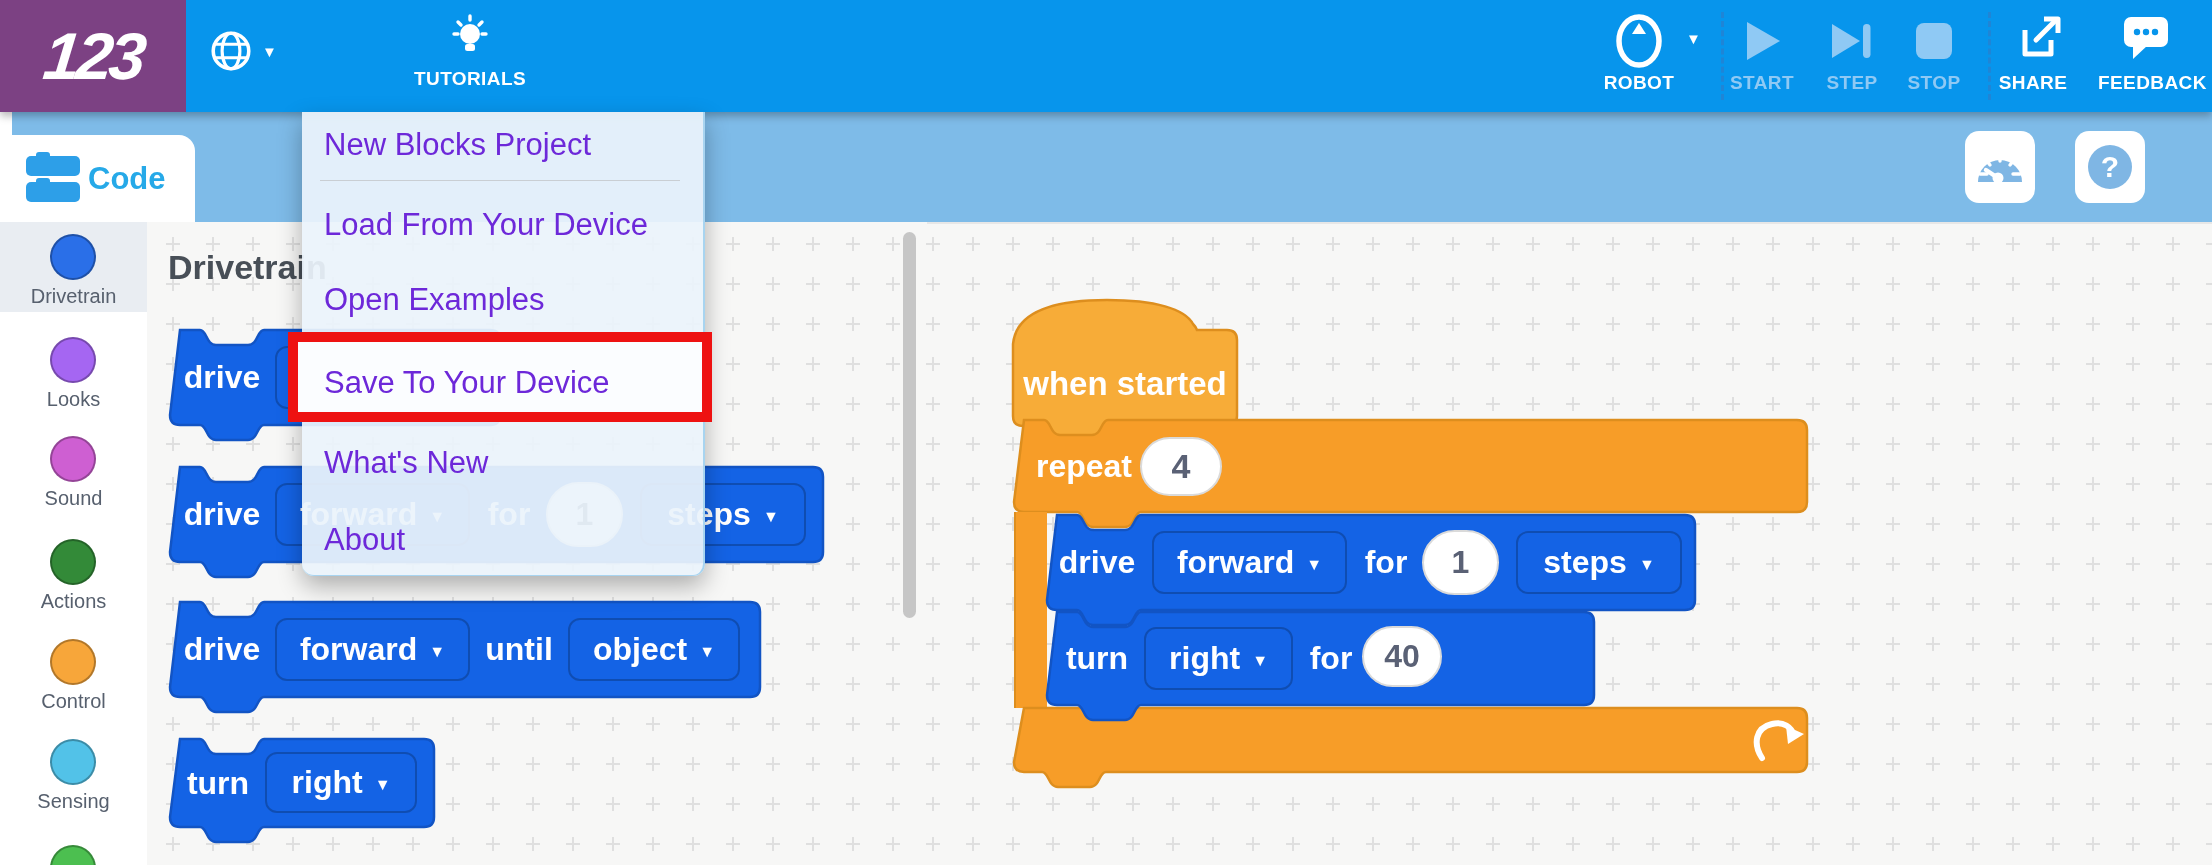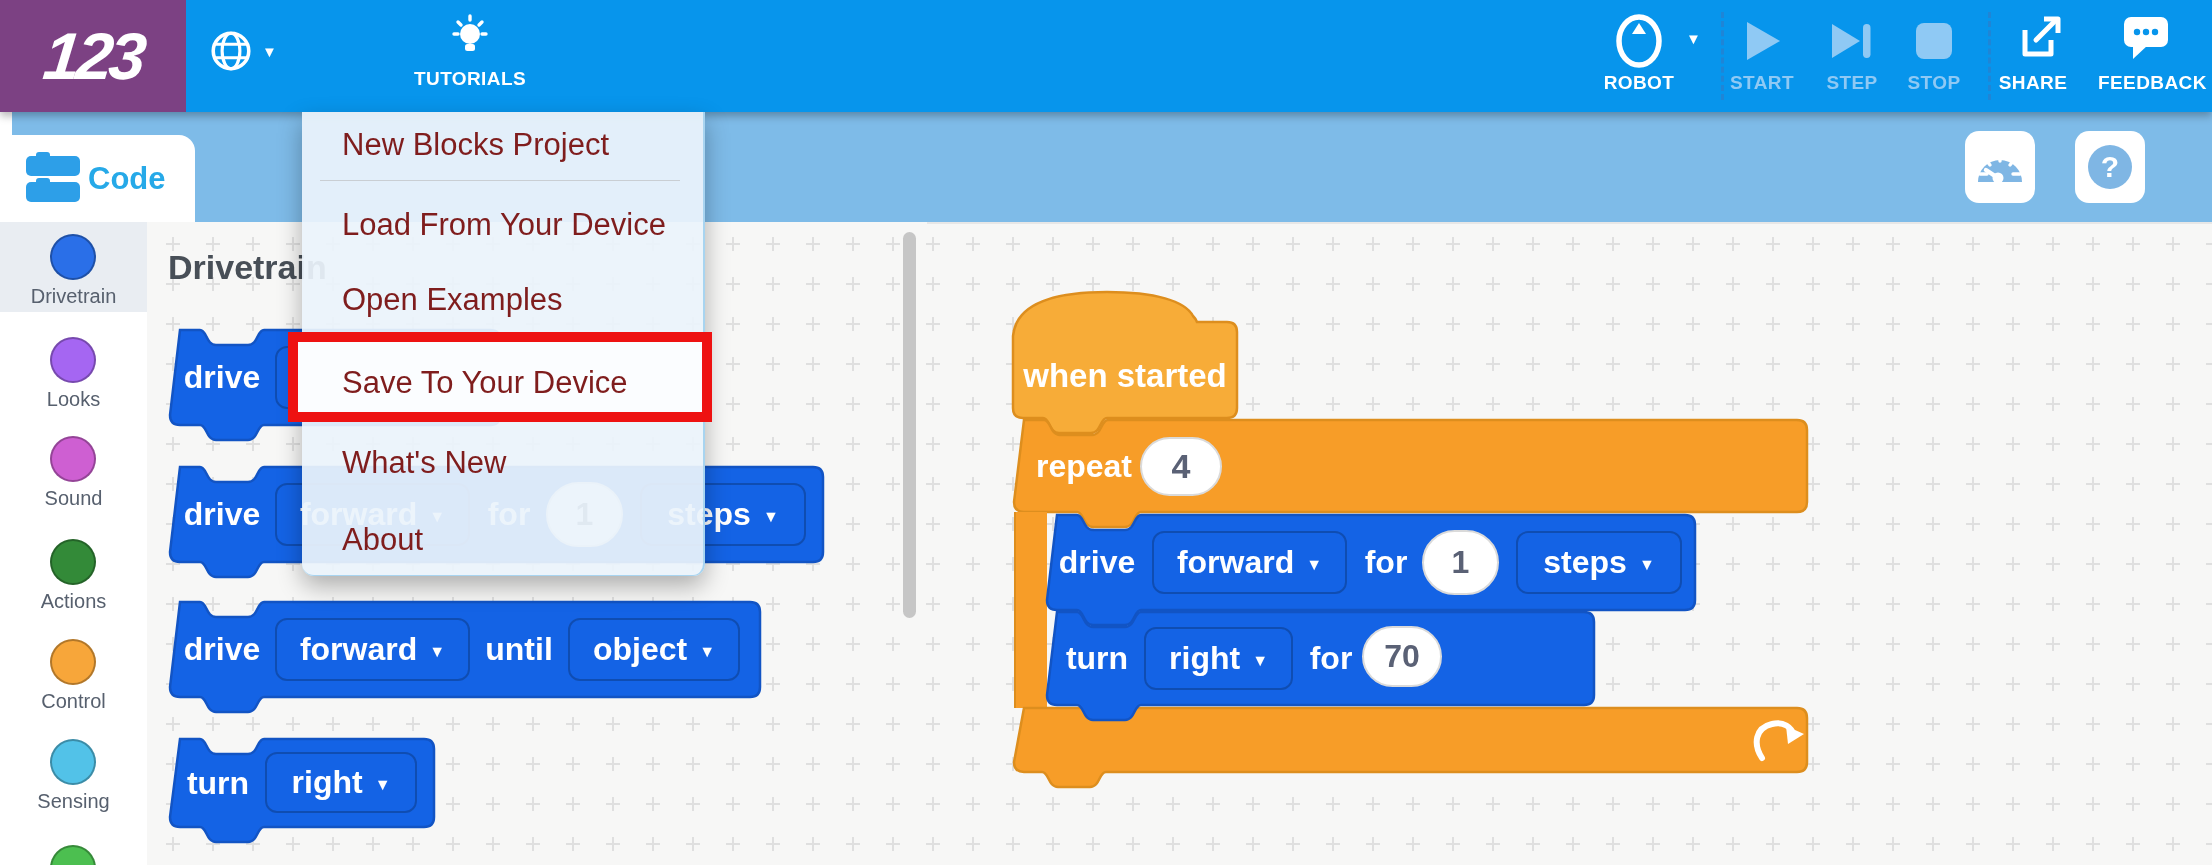--- a/index.html
+++ b/index.html
@@ -51,43 +51,43 @@
   .fld .caret{font-size:16px;padding-top:4px;}
   .bubble{position:absolute;background:#fff;border:2px solid #DADADA;box-sizing:border-box;
           color:#5A6175;font-weight:700;display:flex;align-items:center;justify-content:center;cursor:text;}
   .spine{left:1014px;top:512px;width:33px;height:196px;background:#F79D28;
          border-left:2px solid #DD8E1E;box-sizing:border-box;z-index:3;}
 
   
   .menu{left:302px;top:112px;width:401px;height:463px;background:rgba(235,243,251,0.93);
         border-right:2px solid #A8D4F0;border-bottom:1px solid #A8D4F0;
         border-radius:0 0 12px 12px;box-shadow:0 10px 24px rgba(0,0,0,0.3);z-index:40;}
-  .mitem{position:absolute;left:40px;height:44px;display:flex;align-items:center;
-         color:#7f1d1d;font-size:31px;white-space:nowrap;cursor:pointer;}
+  .mitem{position:absolute;left:22px;height:44px;display:flex;align-items:center;
+         color:#6d28d9;font-size:31px;white-space:nowrap;cursor:pointer;}
   .mdivider{position:absolute;left:18px;top:68px;width:360px;height:1px;background:#C9CED3;}
   .redbox{position:absolute;left:-14px;top:220px;width:424px;height:90px;background:#FBFDFF;
           border:10px solid #EE1212;box-sizing:border-box;}
 </style>
 </head>
 <body>
 
 <div id="app">
 
   <svg class="abs" style="left:147px;top:222px;z-index:1" width="2065" height="643">
     <defs>
       <pattern id="gp" width="40" height="40" patternUnits="userSpaceOnUse" patternTransform="translate(6,2)">
         <path d="M13 20 H27 M20 13 V27" stroke="#DFDFDF" stroke-width="2"></path>
       </pattern>
     </defs>
     <rect width="2065" height="643" fill="#F7F7F6"></rect>
     <rect width="2065" height="643" fill="url(#gp)"></rect>
   </svg>
   <div class="abs canvasline"></div>
 
-  <div class="block" style="left: 1013px; top: 292px; width: 224px; height: 126px;">
+  <div class="block" style="left: 1013px; top: 300px; width: 224px; height: 126px;">
       <svg width="230" height="147" viewBox="-3 -3 230 147">
         <path d="M0,116 V44 C3,13 38,0 94,0 C142,0 172,9 180,24 Q183,27 184,30 H214 Q224,30 224,40 V116 Q224,126 214,126 H94 C87,126 88,141 78,141 H46 C36,141 37,126 30,126 H10 Q0,126 0,116 Z" fill="#F7AC38" stroke="#DD8E1E" stroke-width="2.5"></path>
       </svg>
     <div class="bl" style="left:0;top:54px;width:224px;height:60px;font-size:33px">when started</div>
   </div>
 
   <div class="block" style="left: 1014px; top: 420px; width: 793px; height: 92px;">
       <svg width="799" height="113" viewBox="-3 -3 799 113">
         <path d="M10,0 H30 C37,0 36,15 46,15 H78 C88,15 87,0 94,0 H783 Q793,0 793,10 V82 Q793,92 783,92 H127 C120,92 121,107 111,107 H79 C69,107 70,92 63,92 H10 Q0,92 0,82 Z" fill="#F79D28" stroke="#DD8E1E" stroke-width="2.5"></path>
       </svg>
@@ -125,21 +125,21 @@
   <div class="block" style="left: 1047px; top: 612px; width: 547px; height: 93px;">
       <svg width="553" height="114" viewBox="-3 -3 553 114">
         <path d="M10,0 H30 C37,0 36,15 46,15 H78 C88,15 87,0 94,0 H537 Q547,0 547,10 V83 Q547,93 537,93 H94 C87,93 88,108 78,108 H46 C36,108 37,93 30,93 H10 Q0,93 0,83 Z" fill="#1463E5" stroke="#1254C4" stroke-width="2.5"></path>
       </svg>
     <div class="bl" style="left:8px;top:0;width:84px;height:93px">turn</div>
     <div class="fld" style="left:97px;top:15px;width:149px;height:63px">
       <span>right</span>
       <span class="caret">▼</span>
     </div>
     <div class="bl" style="left:261px;top:0;width:46px;height:93px">for</div>
-    <div class="bubble" style="left:315px;top:14px;width:80px;height:61px;border-radius:31px;font-size:32px">70</div>
+    <div class="bubble" style="left:315px;top:14px;width:80px;height:61px;border-radius:31px;font-size:32px">40</div>
   </div>
 
   <div class="abs palheader" style="transform:translateY(-50%);top:267px">Drivetrain</div>
 
   <div class="block" style="left: 170px; top: 330px; width: 330px; height: 95px;">
       <svg width="336" height="116" viewBox="-3 -3 336 116">
         <path d="M10,0 H30 C37,0 36,15 46,15 H78 C88,15 87,0 94,0 H320 Q330,0 330,10 V85 Q330,95 320,95 H94 C87,95 88,110 78,110 H46 C36,110 37,95 30,95 H10 Q0,95 0,85 Z" fill="#1463E5" stroke="#1254C4" stroke-width="2.5"></path>
       </svg>
     <div class="bl" style="left:10px;top:0;width:84px;height:95px">drive</div>
     <div class="fld" style="left:105px;top:16px;width:195px;height:63px">

